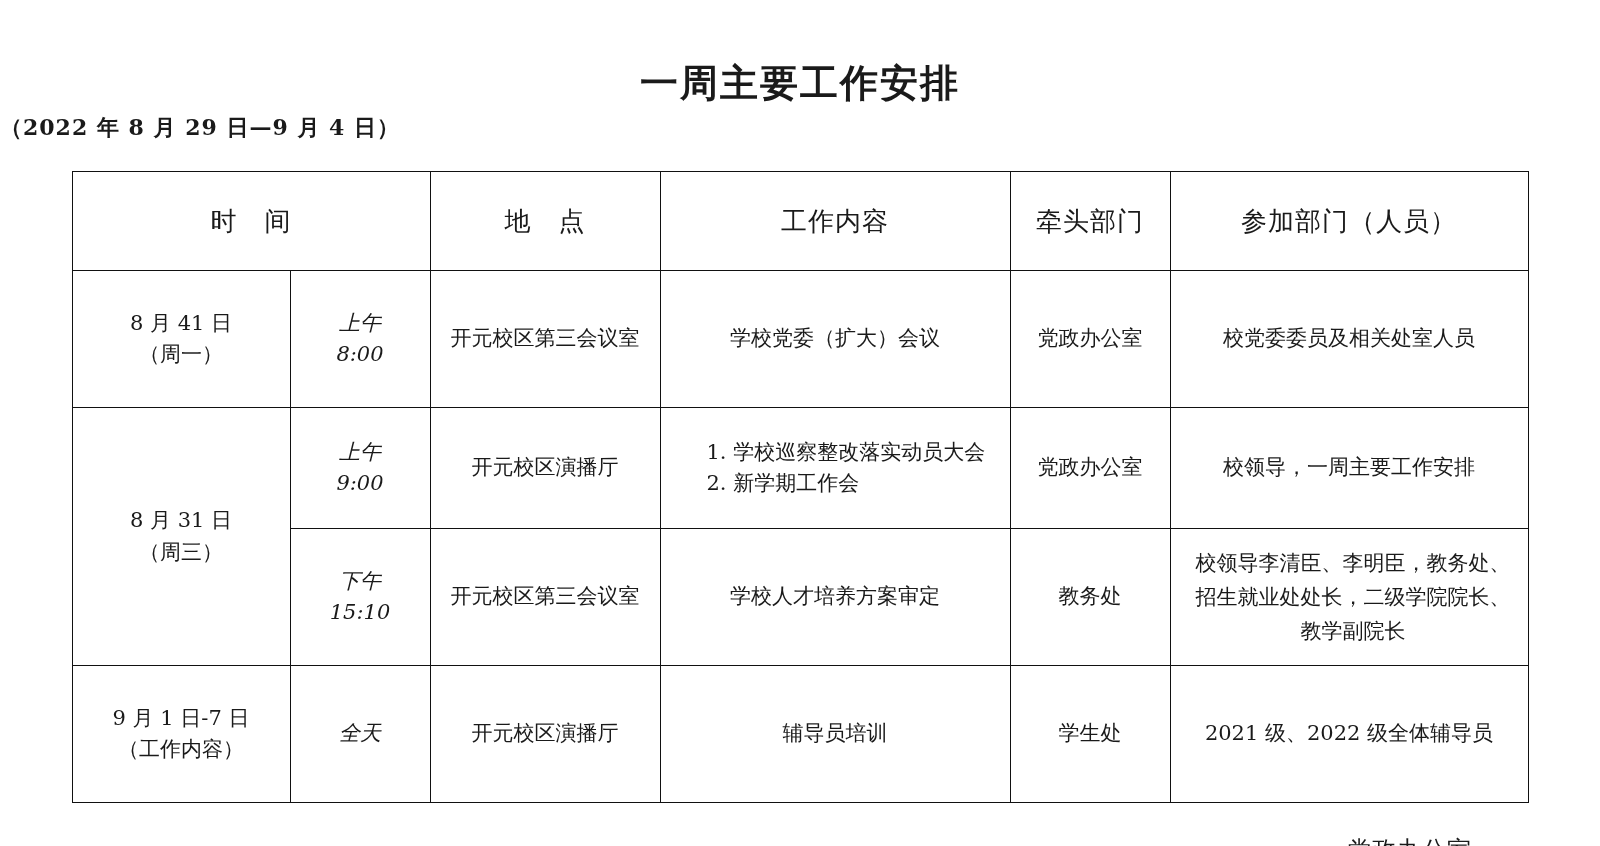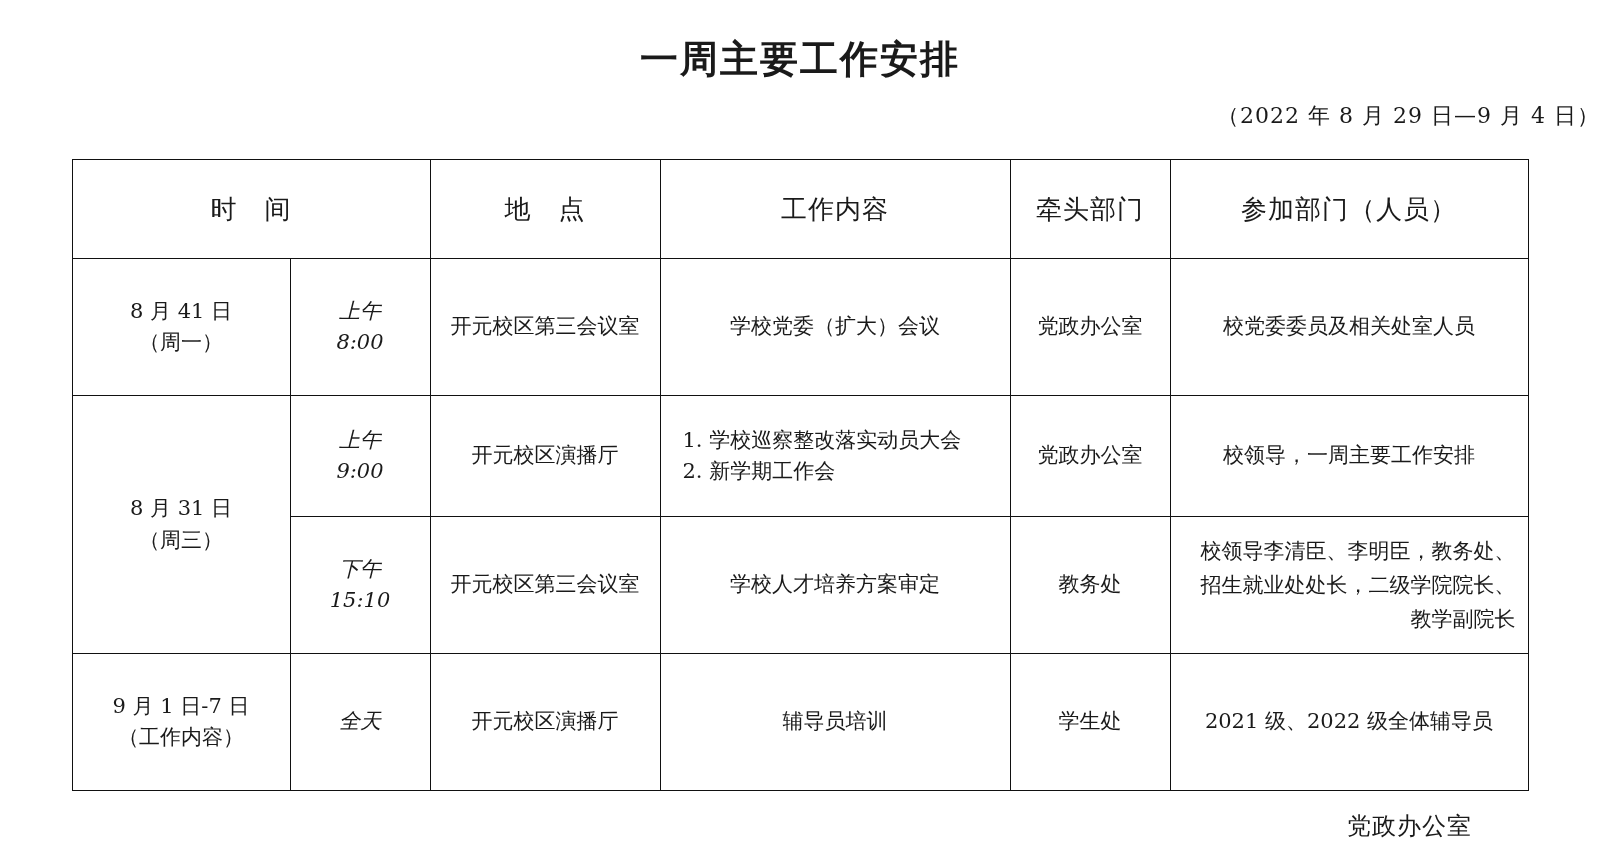--- a/index.html
+++ b/index.html
@@ -19,29 +19,30 @@
     width: 1600px;
     height: 846px;
     position: relative;
     box-sizing: border-box;
   }
   .doc-title {
     text-align: center;
     font-size: 38px;
     font-weight: bold;
     letter-spacing: 2px;
-    margin-top: 34px;
+    margin-top: 58px;
     font-family: Liberation Mono, monospace;
   }
   .doc-subtitle {
-    text-align: right;
+    text-align: left;
     font-size: 22px;
-    margin-top: 16px;
+    margin-top: 4px;
     letter-spacing: 1px;
     font-family: "DejaVu Serif", "Liberation Serif", serif;
+    font-weight: bold;
   }
   table.schedule {
     border-collapse: collapse;
     margin: 28px auto 0 auto;
     width: 1456px;
     table-layout: fixed;
   }
   table.schedule td, table.schedule th {
     border: 1px solid #111111;
     padding: 10px 12px;
@@ -64,23 +65,23 @@
   .col-join   { width: 358px; }
 
   .cell-date { line-height: 1.55; }
   .cell-period { line-height: 1.45; font-style: italic; }
   .row-tall td { height: 116px; }
   .row-mid td { height: 100px; }
   .content-list {
     text-align: left;
     padding-left: 10px;
   }
-  .content-list div { white-space: nowrap; }
+  .content-list div { white-space: nowrap; margin-left: 24px; }
   .join-wrap {
-    text-align: right;
+    text-align: center;
     padding-left: 8px;
     line-height: 1.62;
   }
   .footer-signature {
     position: absolute;
     right: 128px;
     bottom: 38px;
     font-size: 24px;
     font-family: "DejaVu Sans", "Liberation Sans", sans-serif;
     letter-spacing: 1px;

